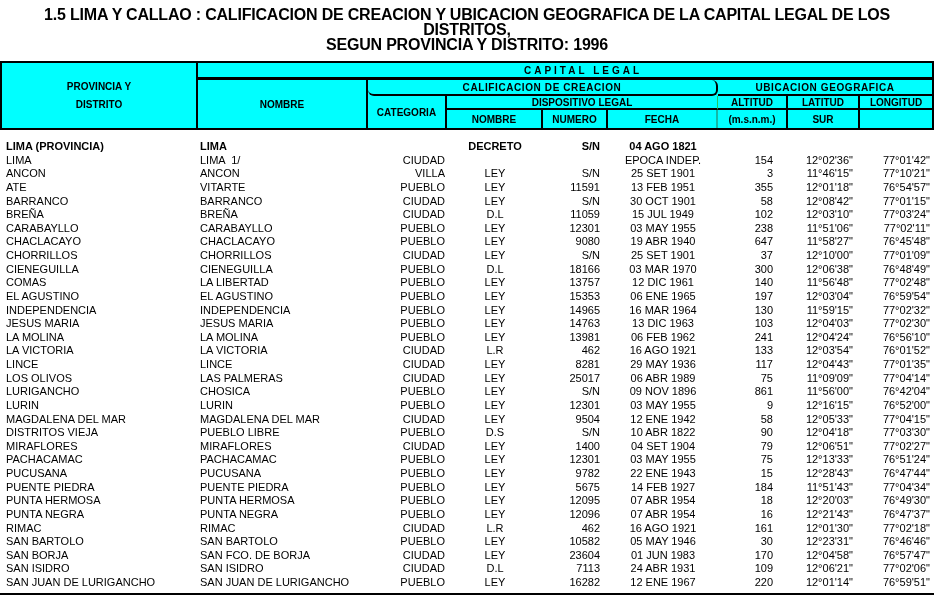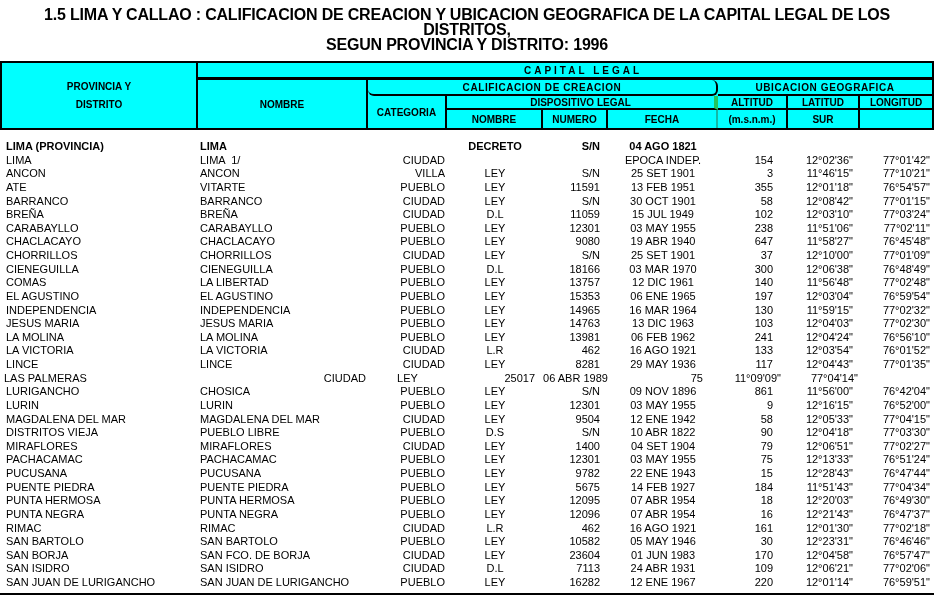--- a/index.html
+++ b/index.html
@@ -20,21 +20,21 @@
     font-weight:bold;
     font-size:10px;
   }
   .hcell { display:flex; align-items:center; justify-content:center; text-align:center; overflow:hidden; }
   .h-provincia { grid-area:1/1/5/2; border-right:2px solid #000; flex-direction:column; gap:7px; }
   .h-capital   { grid-area:1/2/2/10; border-bottom:3px solid #000; letter-spacing:3px;padding-left:36px; }
   .h-nombre    { grid-area:2/2/5/3; border-right:2px solid #000; }
   .h-calif     { grid-area:2/3/3/7; border-right:2px solid #000; border-bottom:2px solid #000; letter-spacing:0.6px;border-radius:6px; }
   .h-ubic      { grid-area:2/7/3/10; border-bottom:2px solid #000; letter-spacing:0.6px; }
   .h-categoria { grid-area:3/3/5/4; border-right:2px solid #000; }
-  .h-disp      { grid-area:3/4/4/7; border-right:4px solid #22c55e; border-bottom:2px solid #000; }
+  .h-disp      { grid-area:3/4/4/7; border-right:1px solid #22c55e; border-bottom:2px solid #000; }
   .h-altitud   { grid-area:3/7/4/8; border-right:2px solid #000; border-bottom:2px solid #000; }
   .h-latitud   { grid-area:3/8/4/9; border-right:2px solid #000; border-bottom:2px solid #000; }
   .h-longitud  { grid-area:3/9/4/10; border-bottom:2px solid #000; }
   .h-dnombre   { grid-area:4/4/5/5; border-right:2px solid #000; }
   .h-numero    { grid-area:4/5/5/6; border-right:2px solid #000; }
   .h-fecha     { grid-area:4/6/5/7; border-right:2px solid #14b8a6; }
   .h-msnm      { grid-area:4/7/5/8; border-right:2px solid #000; }
   .h-sur       { grid-area:4/8/5/9; border-right:2px solid #000; }
   .h-lonpad    { grid-area:4/9/5/10; }
 
@@ -276,20 +276,21 @@
         <div class="cell c2">LINCE</div>
         <div class="cell c3">CIUDAD</div>
         <div class="cell c4">LEY</div>
         <div class="cell c5">8281</div>
         <div class="cell c6">29 MAY 1936</div>
         <div class="cell c7">117</div>
         <div class="cell c8">12°04'43"</div>
         <div class="cell c9">77°01'35"</div>
       </div>
       <div class="trow">
+        <div class="cell c1">LOS OLIVOS</div>
         <div class="cell c2">LAS PALMERAS</div>
         <div class="cell c3">CIUDAD</div>
         <div class="cell c4">LEY</div>
         <div class="cell c5">25017</div>
         <div class="cell c6">06 ABR 1989</div>
         <div class="cell c7">75</div>
         <div class="cell c8">11°09'09"</div>
         <div class="cell c9">77°04'14"</div>
       </div>
       <div class="trow">

